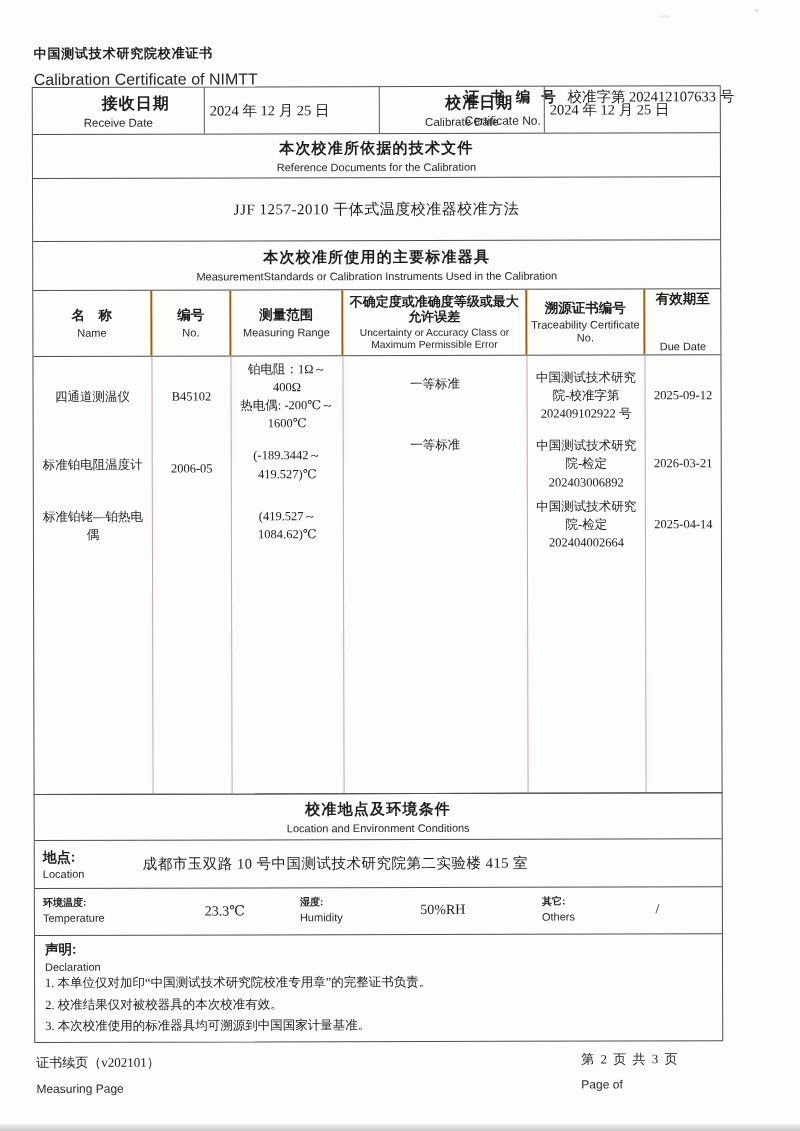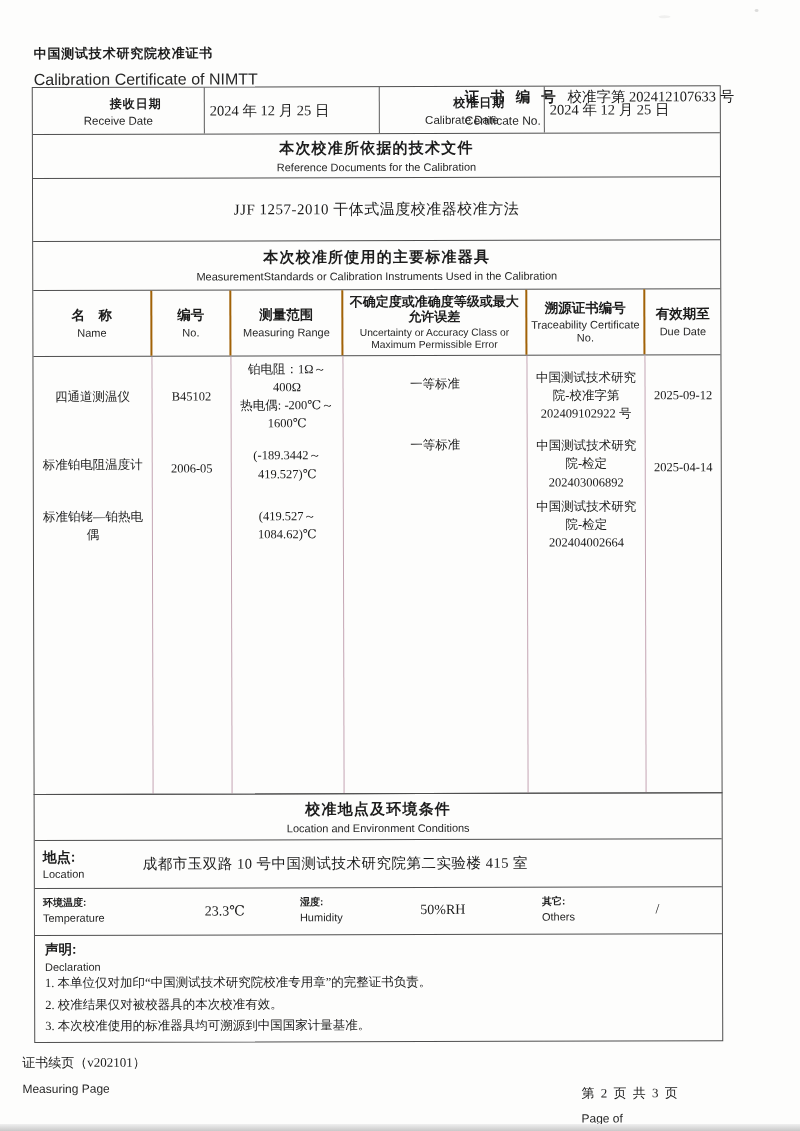--- a/index.html
+++ b/index.html
@@ -22,37 +22,37 @@
   .certval { font-size:14.5px; }
   .hdr-right .sub { font-size:12px; margin-top:7px; }
 
   
   .mtable { position:absolute; left:33px; top:86px; width:689px; border:1px solid #4f4f4f; box-sizing:border-box; }
   .drow { height:47px; display:grid; grid-template-columns:172px 175px 165px 1fr;
           border-bottom:1px solid #4f4f4f; box-sizing:border-box; }
   .dcell { display:flex; flex-direction:column; justify-content:center; align-items:center;
            border-right:1px solid #5a5a5a; box-sizing:border-box; }
   .dcell:last-child { border-right:none; }
-  .dcell .cnb { font-size:12px; letter-spacing:1px;margin-left:35px; }
+  .dcell .cnb { font-size:16px; letter-spacing:1px;margin-left:35px; }
   .dcell .en  { font-size:11.5px; margin-top:2px; }
   .dcell.val  { align-items:flex-start; padding-left:5px; font-size:14.5px; }
 
   .trow { text-align:center; border-bottom:1px solid #4f4f4f; box-sizing:border-box; }
   .trow .t { font-size:15px; letter-spacing:1.2px; }
   .trow .s { font-size:11px; margin-top:3px; }
   .trow.h44 { height:44px; padding-top:5px; }
   .trow.h49 { height:49px; padding-top:7px; }
   .crow { height:63px; display:flex; align-items:center; justify-content:center;
           font-size:15px; letter-spacing:0.5px; border-bottom:1px solid #4f4f4f; box-sizing:border-box; }
 
   .shead { height:66px; display:grid; grid-template-columns:119px 79px 112px 184px 118px 1fr;
            border-bottom:1px solid #4f4f4f; box-sizing:border-box; }
   .hcell { display:flex; flex-direction:column; justify-content:center; align-items:center;
            text-align:center; border-right:2px solid #a16207; box-sizing:border-box; padding:1px 2px; }
-  .hcell:last-child { border-right:none; }
+  .hcell:last-child { border-right:none;justify-content:space-between; }
   .hcell .hcn { font-size:13.5px; line-height:1.3; }
   .hcell .hen { font-size:11px; line-height:1.18; margin-top:2px; }
   .hcell.wide .hcn { font-size:13px; line-height:1.22; }
   .hcell.wide .hen { font-size:10.3px; }
 
   .sbody { height:437px; display:grid; grid-template-columns:119px 79px 112px 184px 118px 1fr; }
   .bcol { border-right:1px solid #c4a5b3; box-sizing:border-box; height:100%; }
   .bcol:last-child { border-right:none; }
   .bcell { display:flex; flex-direction:column; justify-content:center; align-items:center;
            text-align:center; font-size:12.5px; line-height:1.45; padding:0 3px; box-sizing:border-box; }
@@ -74,25 +74,25 @@
   .env-label { position:absolute; top:7px; }
   .env-label .cnb { font-size:10px; }
   .env-label .en  { font-size:11px; margin-top:2px; }
   .env-value { position:absolute; top:14px; font-size:14px; text-align:center; }
   .bdecl { height:106px; box-sizing:border-box; padding:5px 10px 0; }
   .bdecl .cnb { font-size:13.5px; }
   .bdecl .en  { font-size:11px; margin-top:2px; }
   .decl-item { font-size:12.5px; line-height:21.5px; }
 
   
-  .foot-left  { position:absolute; left:21px;  top:1053px; }
+  .foot-left  { position:absolute; left:35px;  top:1053px; }
   .foot-left  .cn { font-size:13px; }
   .foot-left  .en { font-size:12px; margin-top:10px; }
   .foot-right { position:absolute; left:580px; top:1051px; }
-  .foot-right .cn { font-size:13px; letter-spacing:1.5px;margin-top:34px; }
+  .foot-right .cn { font-size:13px; letter-spacing:1.5px; }
   .foot-right .en { font-size:12px; margin-top:9px; }
 
   
   .scan-edge-bottom { position:absolute; left:0; right:0; bottom:0; height:7px;
                       background:linear-gradient(to bottom,#efefef,#c9c9c9); }
   .speck { position:absolute; background:rgba(70,70,70,0.18); border-radius:50%; }
   .sp1 { left:756px; top:10px;  width:4px; height:3px; }
   .sp2 { left:660px; top:16px;  width:12px; height:3px; background:rgba(70,70,70,0.07); }
 </style>
 </head>
@@ -187,20 +187,21 @@
           <div class="bcell r1 ser">一等标准</div>
           <div class="bcell r2 ser">一等标准</div>
         </div>
         <div class="bcol">
           <div class="bcell r0 ser">中国测试技术研究院-校准字第 202409102922 号</div>
           <div class="bcell r1 ser">中国测试技术研究院-检定 202403006892</div>
           <div class="bcell r2 ser">中国测试技术研究院-检定 202404002664</div>
         </div>
         <div class="bcol">
           <div class="bcell r0 ser">2025-09-12</div>
+          <div class="bcell r1 ser">2026-03-21</div>
           <div class="bcell r2 ser">2025-04-14</div>
         </div>
       </div>
     </div>
 
     <div class="bbox">
       <div class="btitle">
         <div class="cnb t">校准地点及环境条件</div>
         <div class="en s">Location and Environment Conditions</div>
       </div>

